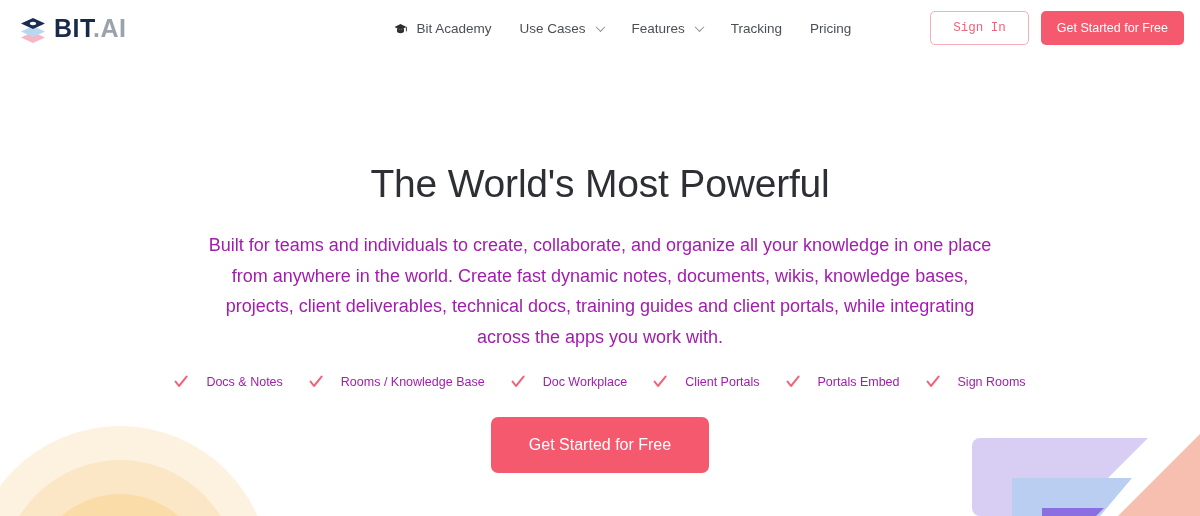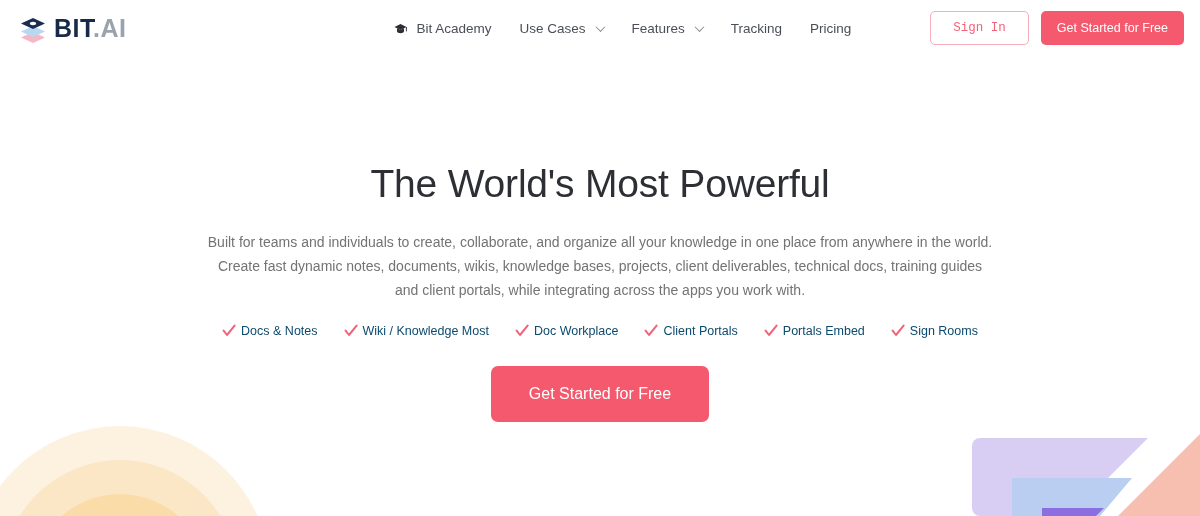--- a/index.html
+++ b/index.html
@@ -140,38 +140,38 @@
     font-weight: normal;
     line-height: 1.22;
     letter-spacing: -0.2px;
   }
   .headline .l2 { display: block; }
 
   .subhead {
     margin-top: 22px;
     width: 790px;
     text-align: center;
-    color: #737373;
-    font-size: 14px;
+    color: #a21caf;
+    font-size: 18px;
     line-height: 1.72;
   }
 
   .features {
     margin-top: 22px;
     display: flex;
     align-items: center;
     justify-content: center;
     gap: 26px;
   }
   .feature {
     display: flex;
     align-items: center;
-    gap: 5px;
+    gap: 18px;
     font-size: 12.5px;
-    color: #0c4a6e;
+    color: #a21caf;
     white-space: nowrap;
   }
   .check {
     display: inline-block;
     width: 14px;
     height: 14px;
     flex: 0 0 auto;
   }
 
   .cta-wrap { margin-top: 28px; }
@@ -308,21 +308,21 @@
         </span>
         <span>Docs &amp; Notes</span>
       </div>
 
       <div class="feature">
         <span class="check">
           <svg width="14" height="14" viewBox="0 0 14 14">
             <path d="M1.6,6.6 L5,11 L12.6,1.6" stroke="#f2637a" stroke-width="2" fill="none" stroke-linecap="round" stroke-linejoin="round"></path>
           </svg>
         </span>
-        <span>Wiki / Knowledge Most</span>
+        <span>Rooms / Knowledge Base</span>
       </div>
 
       <div class="feature">
         <span class="check">
           <svg width="14" height="14" viewBox="0 0 14 14">
             <path d="M1.6,6.6 L5,11 L12.6,1.6" stroke="#f2637a" stroke-width="2" fill="none" stroke-linecap="round" stroke-linejoin="round"></path>
           </svg>
         </span>
         <span>Doc Workplace</span>
       </div>

